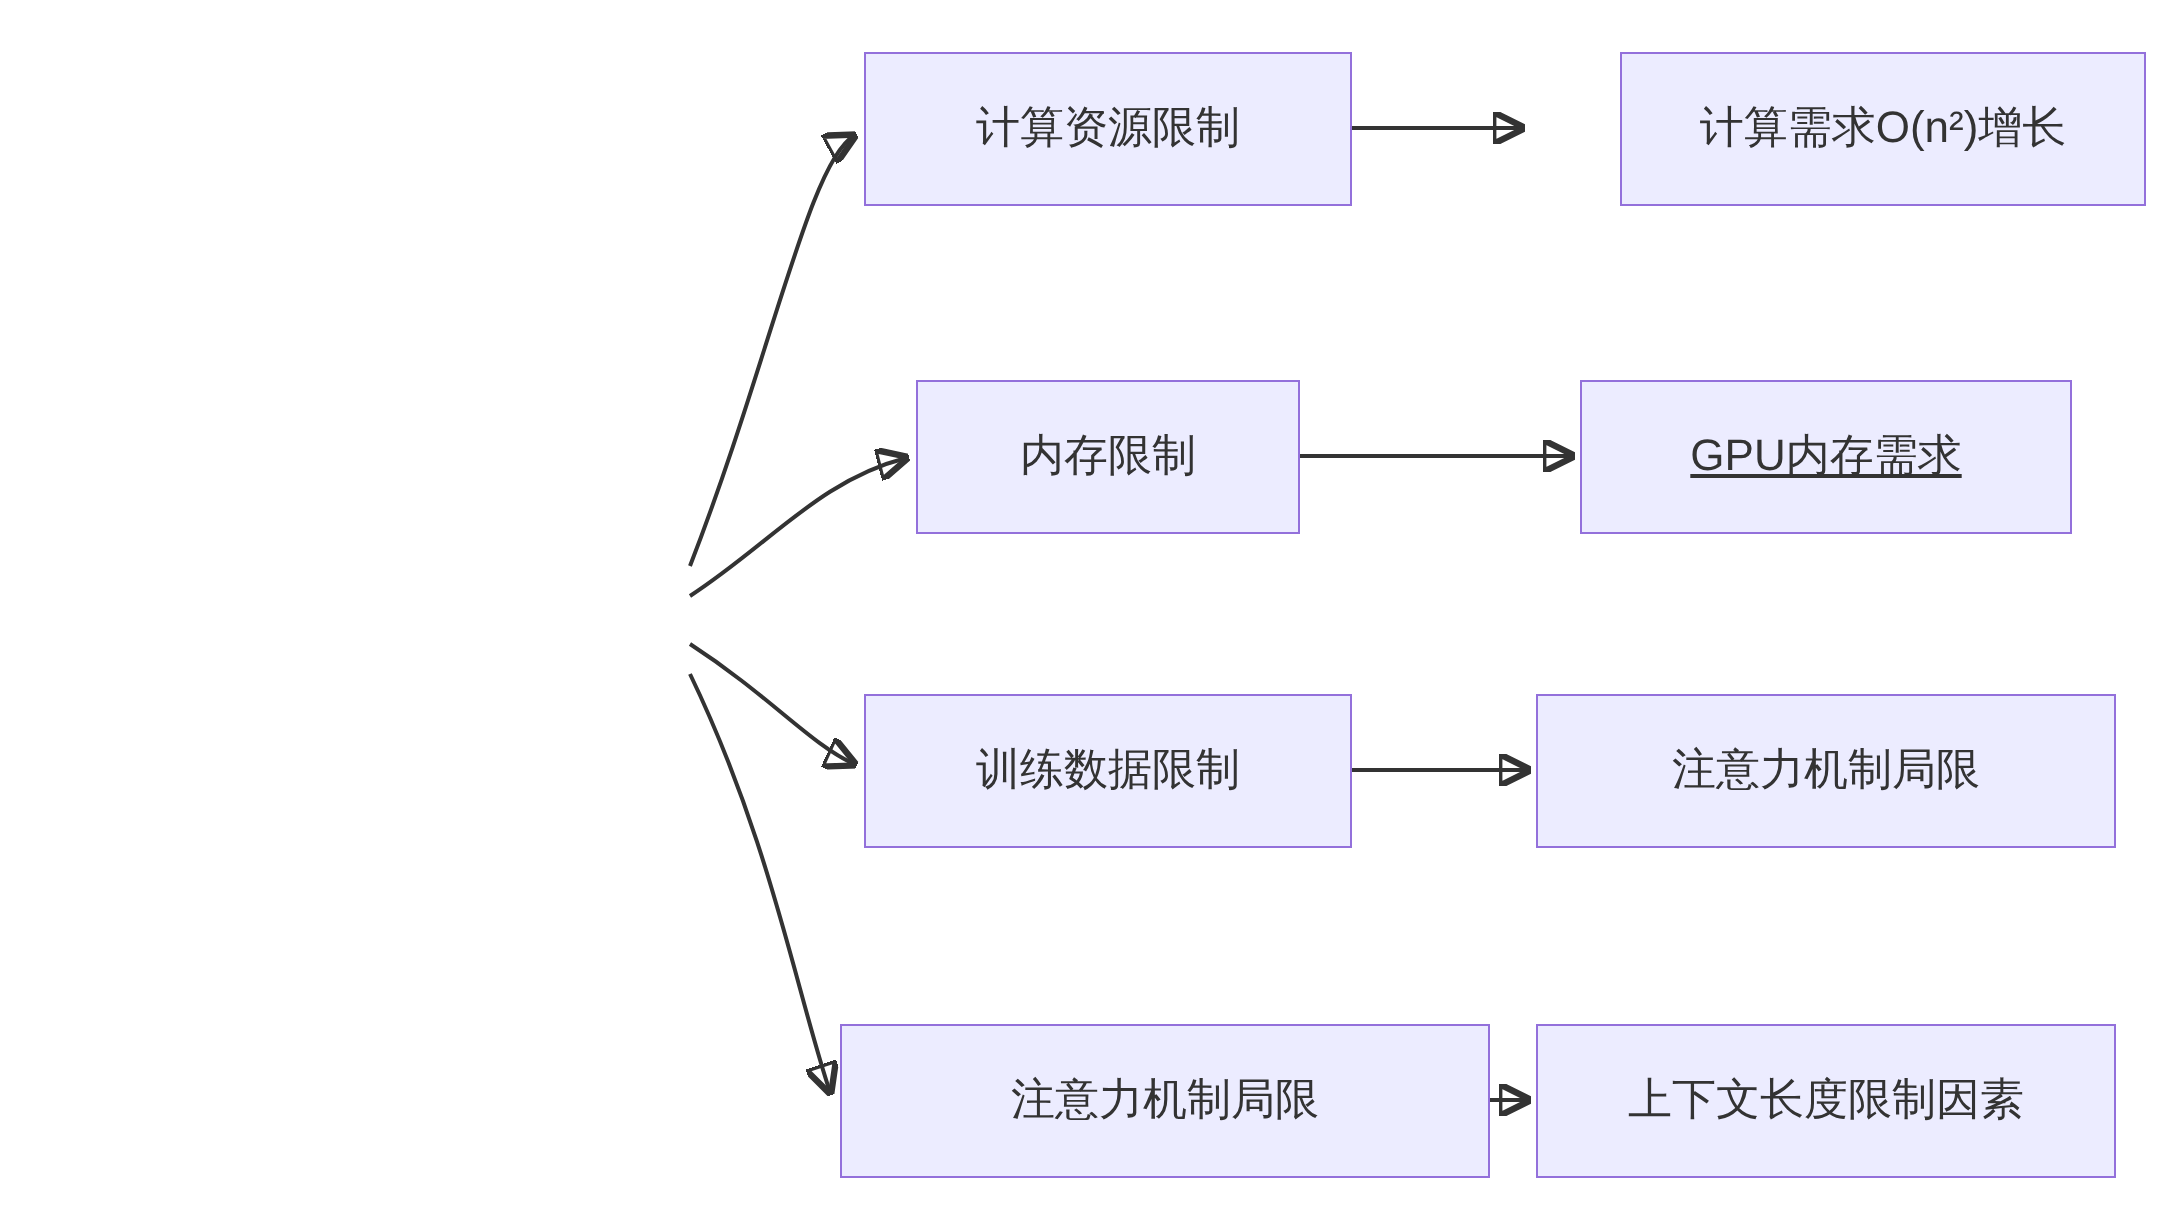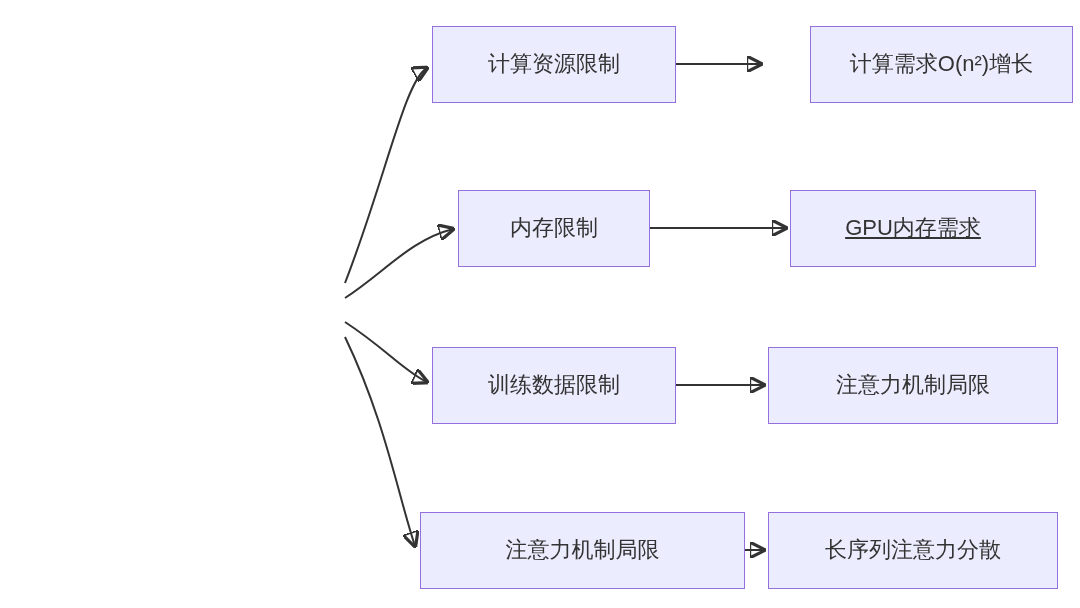--- a/index.html
+++ b/index.html
@@ -89,15 +89,15 @@
   <div class="node branch-node" style="left:432px; top:347px; width:244px; height:77px;">训练数据限制</div>
 
   <div class="node branch-node" style="left:420px; top:512px; width:325px; height:77px;">注意力机制局限</div>
 
   <div class="node branch-node" style="left:810px; top:26px; width:263px; height:77px;">计算需求O(n²)增长</div>
 
   <div class="node branch-node" style="left:790px; top:190px; width:246px; height:77px;text-decoration:underline;">GPU内存需求</div>
 
   <div class="node branch-node" style="left:768px; top:347px; width:290px; height:77px;">注意力机制局限</div>
 
-  <div class="node branch-node" style="left:768px; top:512px; width:290px; height:77px;">长序列注意力分散</div>
+  <div class="node branch-node" style="left:768px; top:512px; width:290px; height:77px;">上下文长度限制因素</div>
 
 </div>
 
 </body></html>

